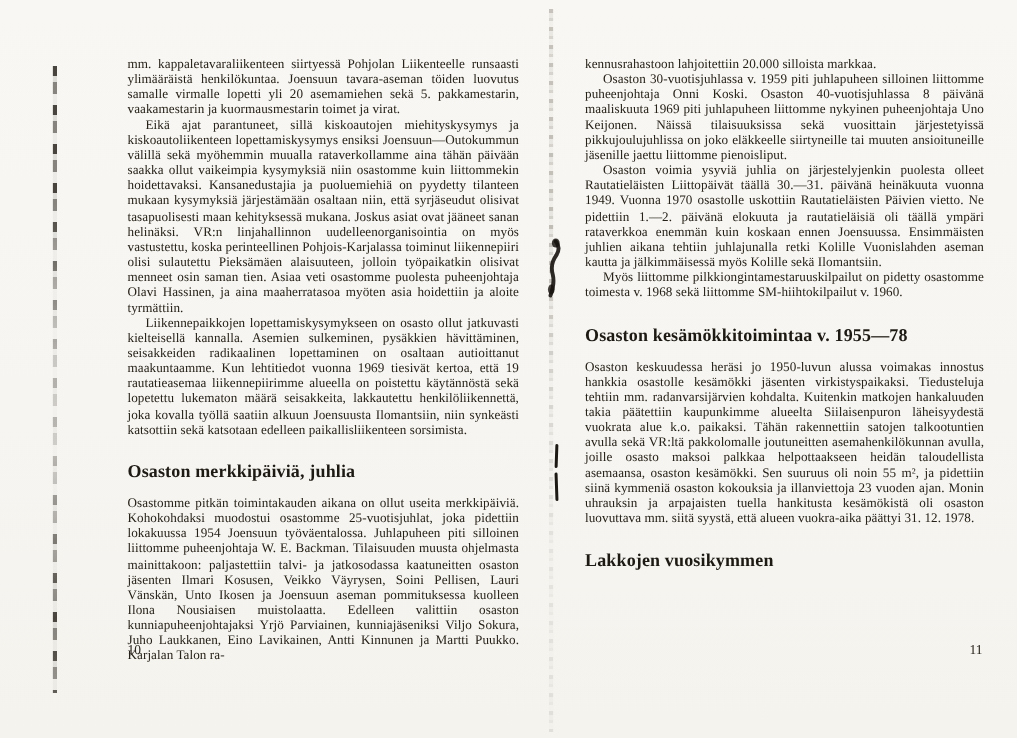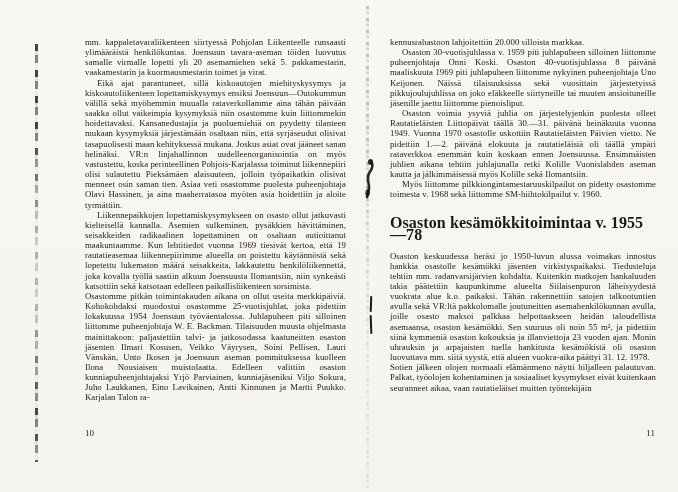--- a/index.html
+++ b/index.html
@@ -83,21 +83,21 @@
     letter-spacing: 0.05px;
     color: #272219;
   }
   .page-left  { left: 85px;  width: 261px; }
   .page-right { left: 390px; width: 266px; }
 
   .page p { margin: 0; }
   .page p.ind { text-indent: 12px; }
 
   .page h2.heading {
-    font-size: 16px;
+    font-size: 12px;
     line-height: 12px;
     font-weight: bold;
     text-align: left;
     margin: 17px 0 10px 0;
     color: #1d1913;
     letter-spacing: 0.1px;
   }
 
   .pageno {
     position: absolute;
@@ -120,28 +120,29 @@
     <ellipse cx="8.5" cy="4" rx="2.6" ry="3" fill="#16120e" opacity="0.85"></ellipse>
     <ellipse cx="5.5" cy="35" rx="2.2" ry="3.4" fill="#16120e" opacity="0.8"></ellipse>
   </svg>
   <div class="gutter-dash d1"></div>
   <div class="gutter-dash d2"></div>
 
   <div class="page page-left">
     <p>mm. kappaletavaraliikenteen siirtyessä Pohjolan Liikenteelle runsaasti ylimääräistä henkilökuntaa. Joensuun tavara-aseman töiden luovutus samalle virmalle lopetti yli 20 asemamiehen sekä 5. pakkamestarin, vaakamestarin ja kuormausmestarin toimet ja virat.</p>
     <p class="ind">Eikä ajat parantuneet, sillä kiskoautojen miehityskysymys ja kiskoautoliikenteen lopettamiskysymys ensiksi Joensuun—Outokummun välillä sekä myöhemmin muualla rataverkollamme aina tähän päivään saakka ollut vaikeimpia kysymyksiä niin osastomme kuin liittommekin hoidettavaksi. Kansanedustajia ja puoluemiehiä on pyydetty tilanteen mukaan kysymyksiä järjestämään osaltaan niin, että syrjäseudut olisivat tasapuolisesti maan kehityksessä mukana. Joskus asiat ovat jääneet sanan helinäksi. VR:n linjahallinnon uudelleenorganisointia on myös vastustettu, koska perinteellinen Pohjois-Karjalassa toiminut liikennepiiri olisi sulautettu Pieksämäen alaisuuteen, jolloin työpaikatkin olisivat menneet osin saman tien. Asiaa veti osastomme puolesta puheenjohtaja Olavi Hassinen, ja aina maaherratasoa myöten asia hoidettiin ja aloite tyrmättiin.</p>
     <p class="ind">Liikennepaikkojen lopettamiskysymykseen on osasto ollut jatkuvasti kielteisellä kannalla. Asemien sulkeminen, pysäkkien hävittäminen, seisakkeiden radikaalinen lopettaminen on osaltaan autioittanut maakuntaamme. Kun lehtitiedot vuonna 1969 tiesivät kertoa, että 19 rautatieasemaa liikennepiirimme alueella on poistettu käytännöstä sekä lopetettu lukematon määrä seisakkeita, lakkautettu henkilöliikennettä, joka kovalla työllä saatiin alkuun Joensuusta Ilomantsiin, niin synkeästi katsottiin sekä katsotaan edelleen paikallisliikenteen sorsimista.</p>
+    <h2 class="heading">Osaston merkkipäiviä, juhlia</h2>
     <p>Osastomme pitkän toimintakauden aikana on ollut useita merkkipäiviä. Kohokohdaksi muodostui osastomme 25-vuotisjuhlat, joka pidettiin lokakuussa 1954 Joensuun työväentalossa.  Juhlapuheen piti silloinen liittomme puheenjohtaja W. E. Backman. Tilaisuuden muusta ohjelmasta mainittakoon: paljastettiin talvi- ja jatkosodassa kaatuneitten osaston jäsenten Ilmari Kosusen, Veikko Väyrysen, Soini Pellisen, Lauri Vänskän, Unto Ikosen ja Joensuun aseman pommituksessa kuolleen Ilona Nousiaisen muistolaatta. Edelleen valittiin osaston kunniapuheenjohtajaksi Yrjö Parviainen, kunniajäseniksi Viljo Sokura, Juho Laukkanen, Eino Lavikainen, Antti Kinnunen ja Martti Puukko. Karjalan Talon ra-</p>
   </div>
   <div class="pageno pageno-left">10</div>
 
   <div class="page page-right">
     <p>kennusrahastoon lahjoitettiin 20.000 silloista markkaa.</p>
     <p class="ind">Osaston 30-vuotisjuhlassa v. 1959 piti juhlapuheen silloinen liittomme puheenjohtaja Onni Koski. Osaston 40-vuotisjuhlassa 8 päivänä maaliskuuta 1969 piti juhlapuheen liittomme nykyinen puheenjohtaja Uno Keijonen. Näissä tilaisuuksissa sekä vuosittain järjestetyissä pikkujoulujuhlissa on joko eläkkeelle siirtyneille tai muuten ansioituneille jäsenille jaettu liittomme pienoisliput.</p>
     <p class="ind">Osaston voimia ysyviä juhlia on järjestelyjenkin puolesta olleet Rautatieläisten Liittopäivät täällä 30.—31. päivänä heinäkuuta vuonna 1949. Vuonna 1970 osastolle uskottiin Rautatieläisten Päivien vietto. Ne pidettiin 1.—2. päivänä elokuuta ja rautatieläisiä oli täällä ympäri rataverkkoa enemmän kuin koskaan ennen Joensuussa. Ensimmäisten juhlien aikana tehtiin juhlajunalla retki Kolille Vuonislahden aseman kautta ja jälkimmäisessä myös Kolille sekä Ilomantsiin.</p>
     <p class="ind">Myös liittomme pilkkiongintamestaruuskilpailut on pidetty osastomme toimesta v. 1968 sekä liittomme SM-hiihtokilpailut v. 1960.</p>
     <h2 class="heading">Osaston kesämökkitoimintaa v. 1955—78</h2>
     <p>Osaston keskuudessa heräsi jo 1950-luvun alussa voimakas innostus hankkia osastolle kesämökki jäsenten virkistyspaikaksi. Tiedusteluja tehtiin mm. radanvarsijärvien kohdalta. Kuitenkin matkojen hankaluuden takia päätettiin kaupunkimme alueelta Siilaisenpuron läheisyydestä vuokrata alue k.o. paikaksi. Tähän rakennettiin satojen talkootuntien avulla sekä VR:ltä pakkolomalle joutuneitten asemahenkilökunnan avulla, joille osasto maksoi palkkaa helpottaakseen heidän taloudellista asemaansa, osaston kesämökki. Sen suuruus oli noin 55 m², ja pidettiin siinä kymmeniä osaston kokouksia ja illanviettoja 23 vuoden ajan. Monin uhrauksin ja arpajaisten tuella hankitusta kesämökistä oli osaston luovuttava mm. siitä syystä, että alueen vuokra-aika päättyi 31. 12. 1978.</p>
-    <p>Sotien jälkeen olojen normaali elämänmeno näytti hiljalleen palautuvan. Palkat, työolojen kohentaminen ja sosiaaliset kysymykset eivät kuitenkaan seuranneet aikaa, vaan rautatieläiset muitten työntekijäin</p>
+    <h2 class="heading">Lakkojen vuosikymmen</h2>
   </div>
   <div class="pageno pageno-right">11</div>
 
 </div>
 
 </body></html>

